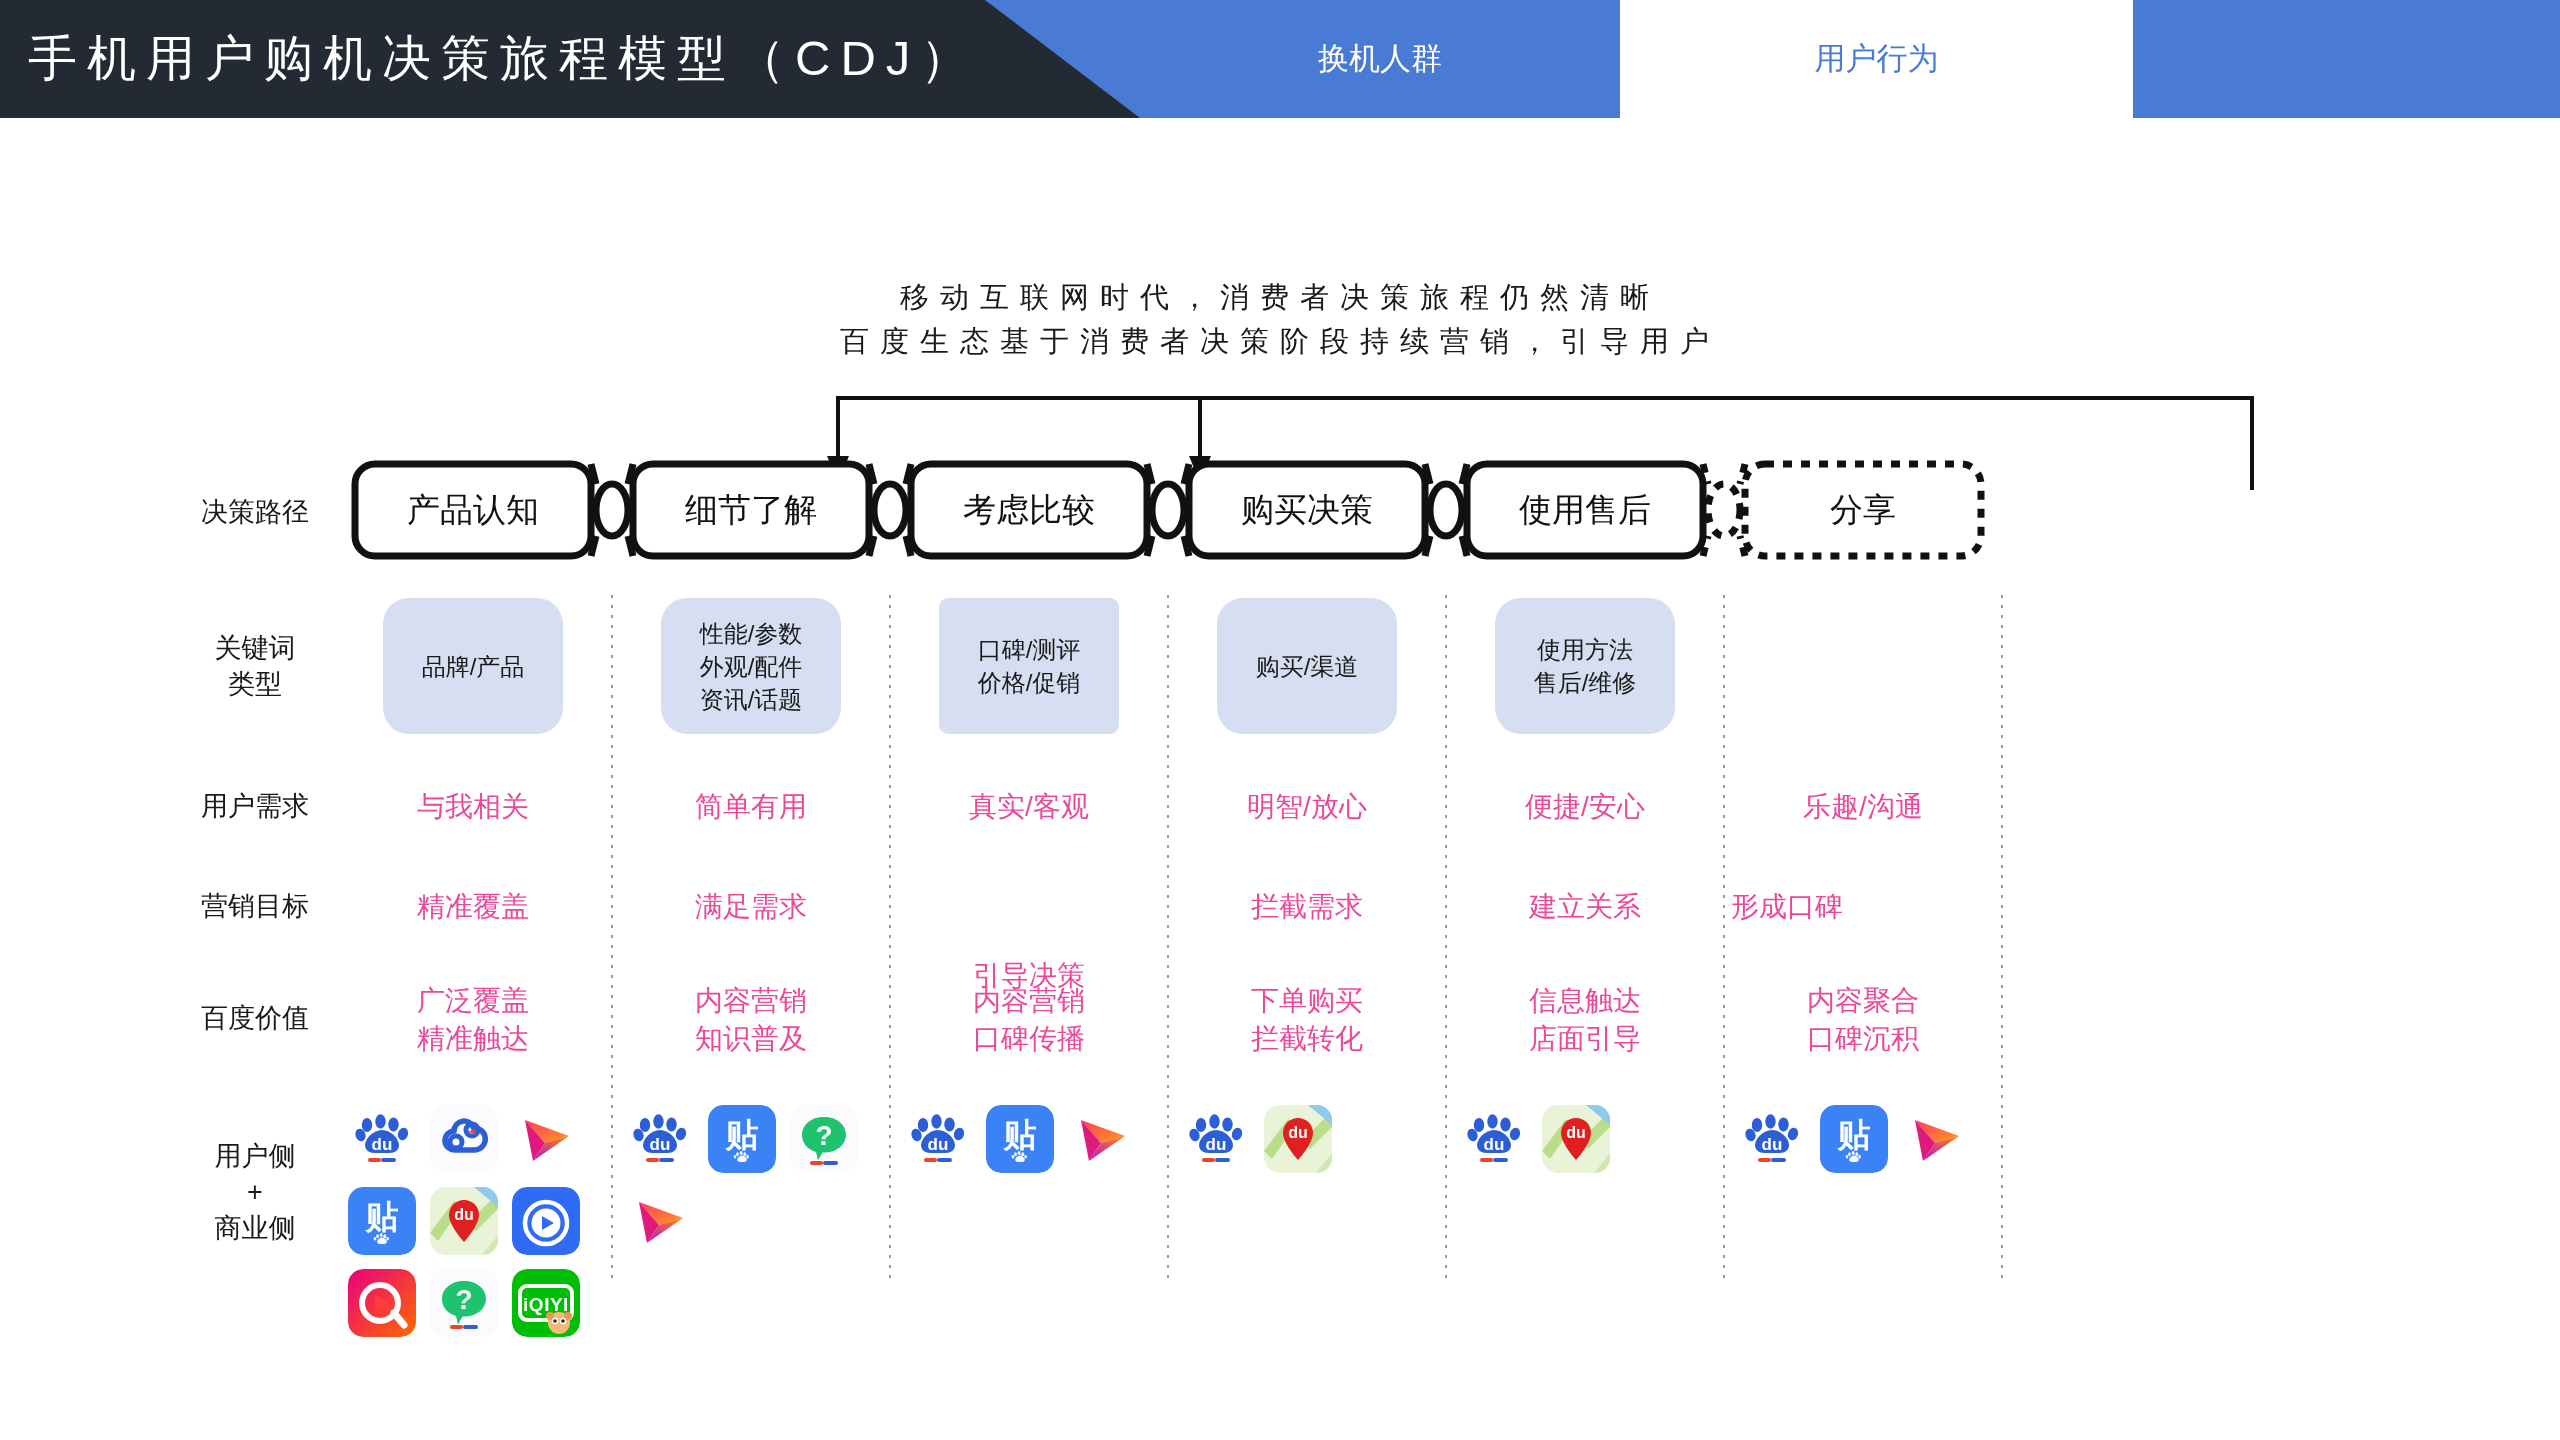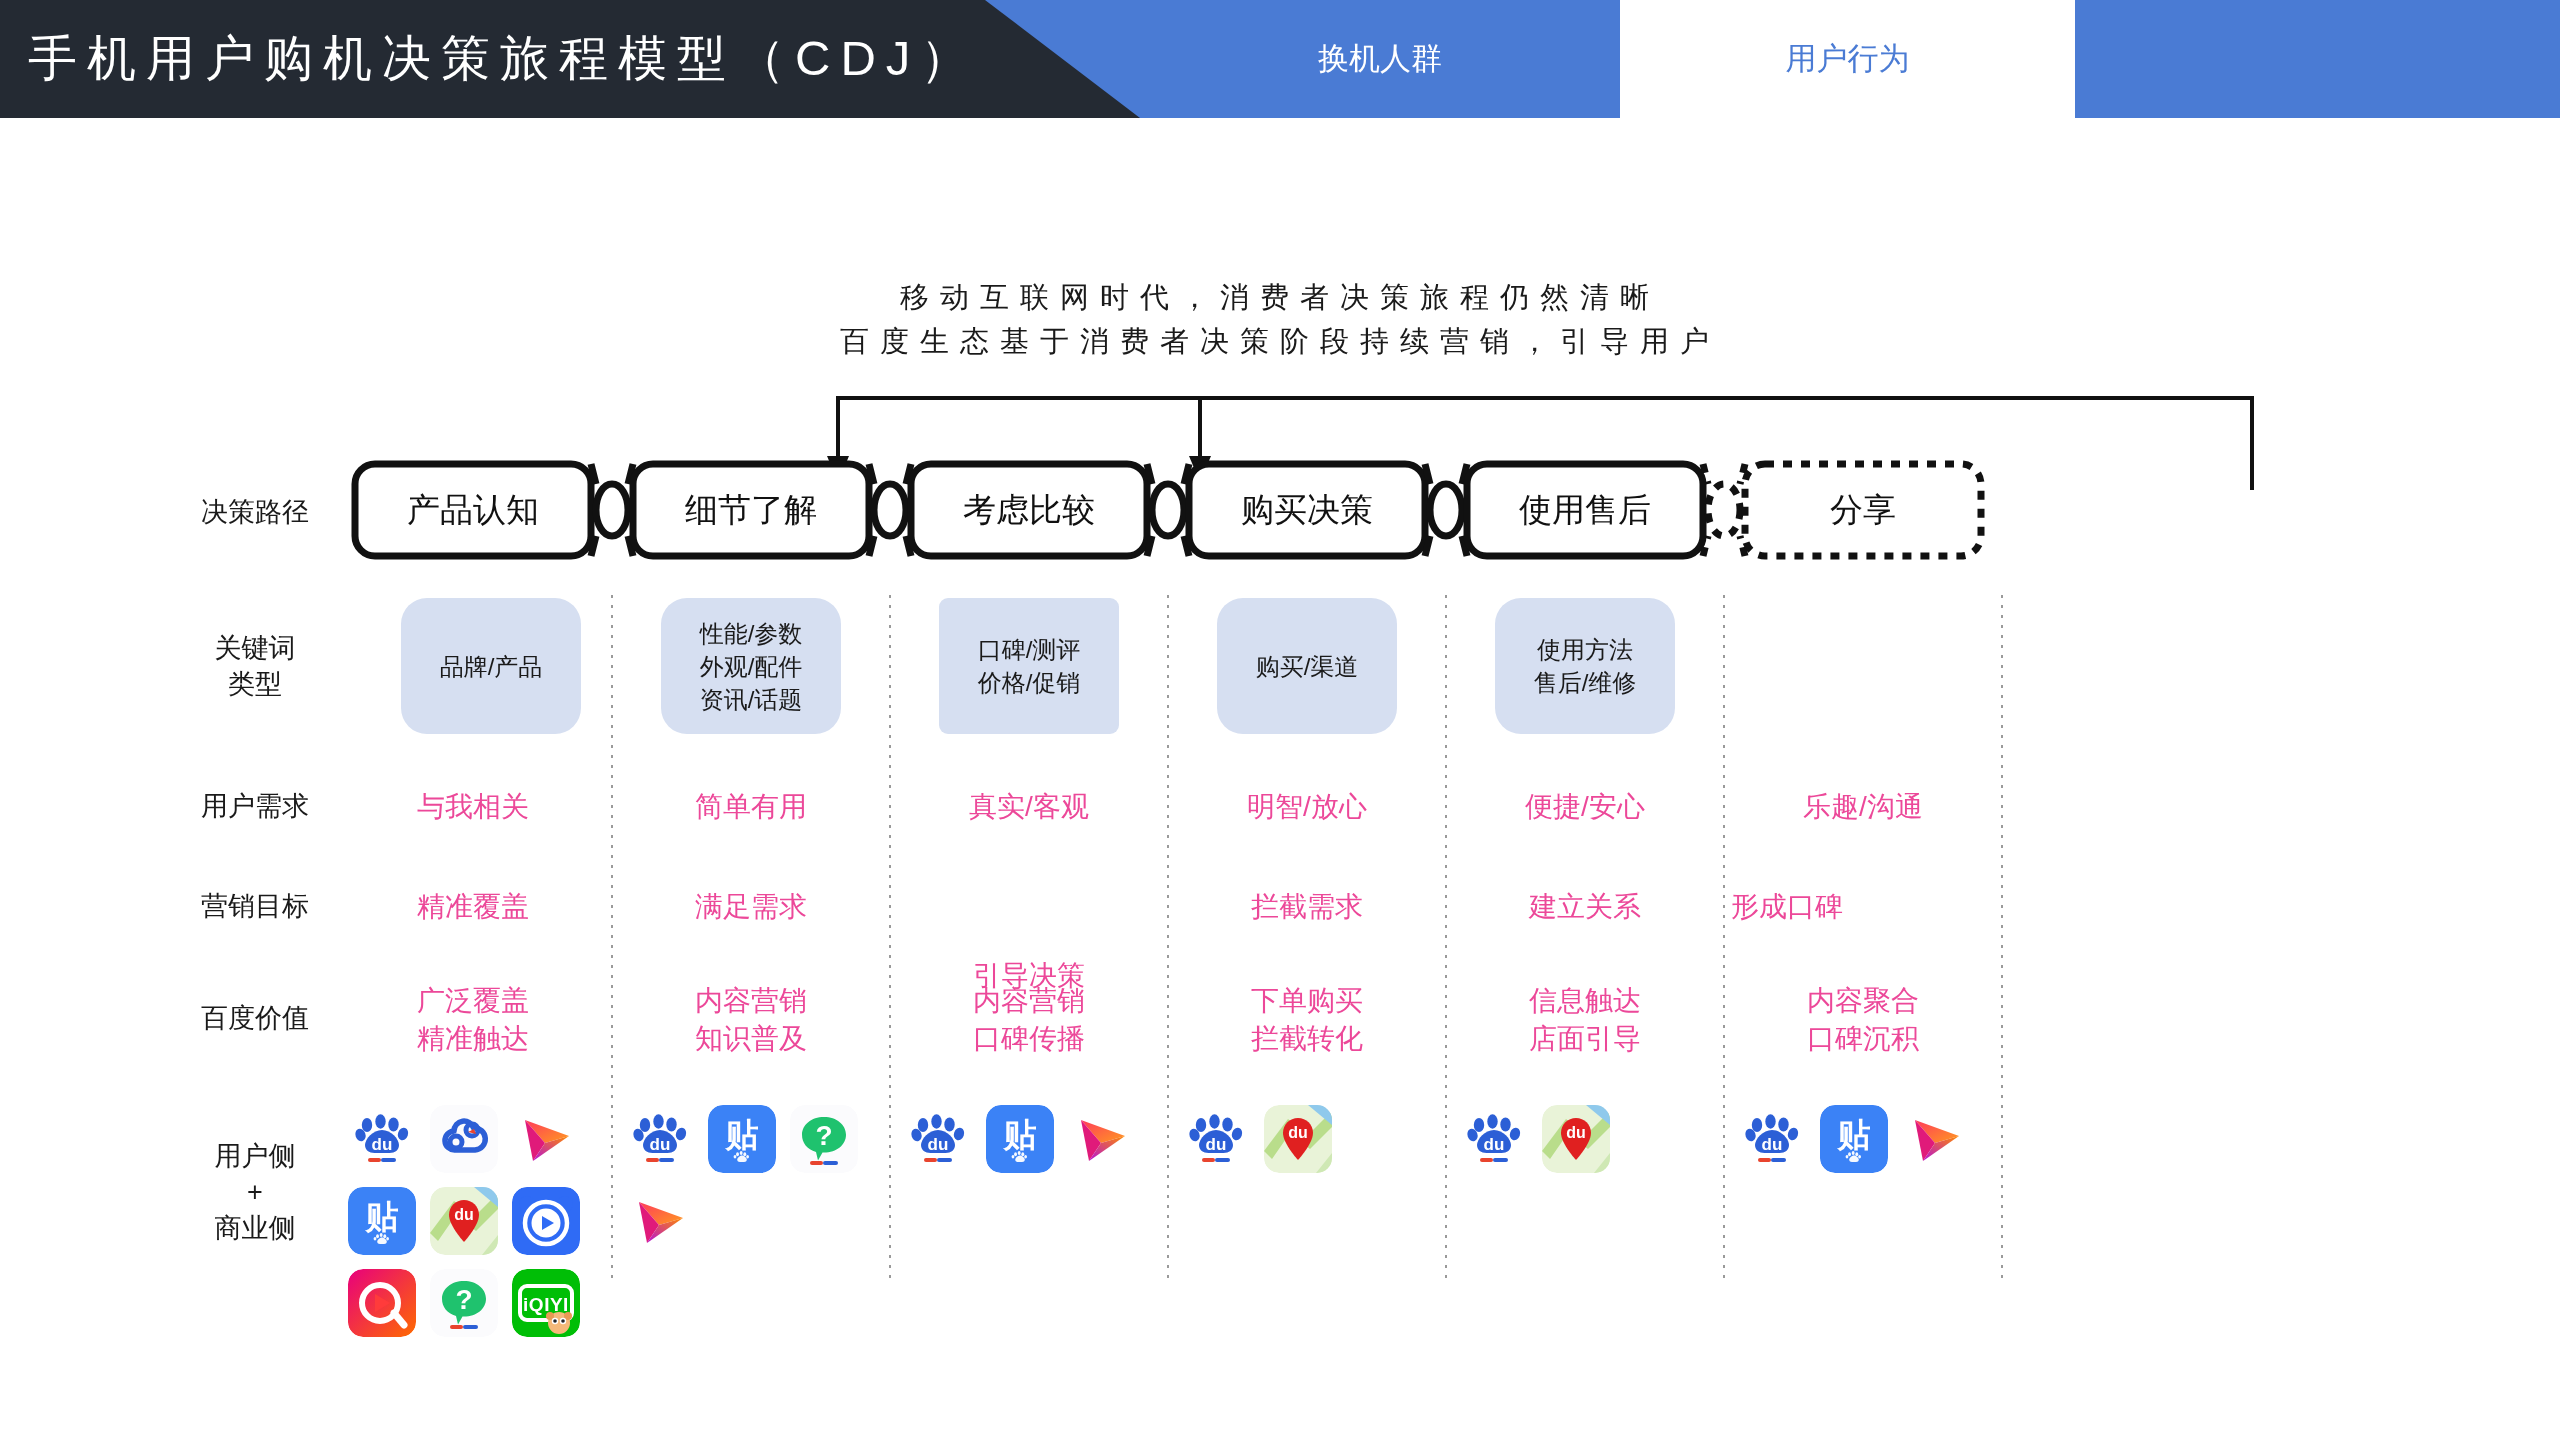--- a/index.html
+++ b/index.html
@@ -38,21 +38,21 @@
   .hdr-tab{
     position:absolute; top:0; height:118px;
     display:flex; align-items:center; justify-content:center;
     font-size:31px;
     z-index:3;
     cursor:pointer;
   }
   .hdr-tab.blue{ color:#ffffff; }
   .hdr-tab.white{ background:#ffffff; color:#4a7bd4; }
   #tab0{ left:1140px; width:480px; }
-  #tab1{ left:1620px; width:455px; }
+  #tab1{ left:1620px; width:513px; }
   #tab2{ left:2075px; width:485px; }
 
   
   #subtitle{
     position:absolute; left:0; top:275px; width:2560px;
     text-align:center;
   }
   #subtitle .line{
     font-size:29px;
     letter-spacing:11px;
@@ -216,21 +216,21 @@
 <div id="stage-row">
     <div class="stage-label" style="left: 633px; width: 236px;">细节了解</div>
     <div class="stage-label" style="left: 355px; width: 236px;">产品认知</div>
     <div class="stage-label" style="left: 911px; width: 236px;">考虑比较</div>
     <div class="stage-label" style="left: 1189px; width: 236px;">购买决策</div>
     <div class="stage-label" style="left: 1467px; width: 236px;">使用售后</div>
     <div class="stage-label" style="left: 1745px; width: 236px;">分享</div>
   </div>
 
 <div id="kw-mount">
-    <div class="kw-box" style="left: 383px; margin-left: 18px;">
+    <div class="kw-box" style="left: 383px;">
       <div>
         <div>品牌/产品</div>
       </div>
     </div>
     <div class="kw-box" style="left: 661px;">
       <div>
         <div>性能/参数</div>
         <div>外观/配件</div>
         <div>资讯/话题</div>
       </div>

